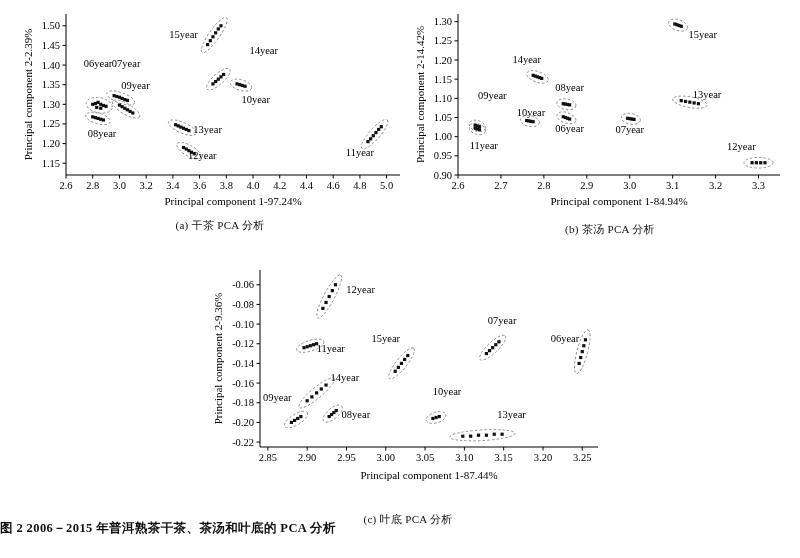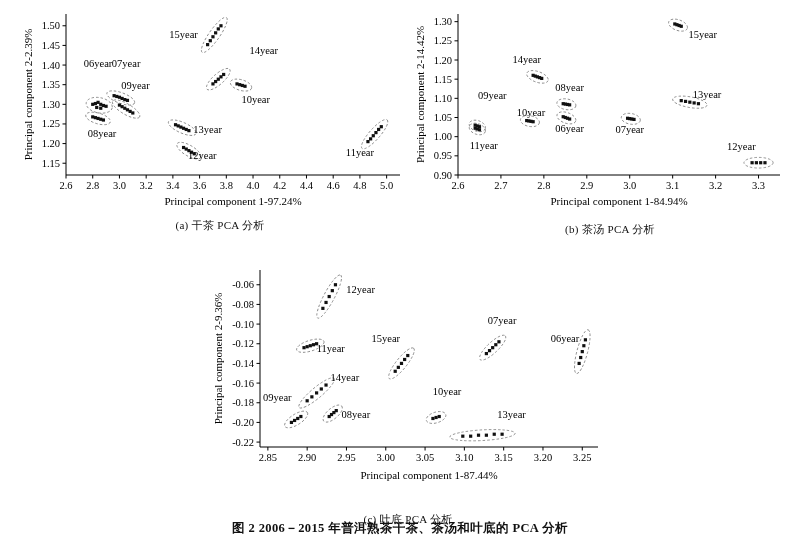--- a/index.html
+++ b/index.html
@@ -15,21 +15,21 @@
   .plot-svg{display:block;}
   .cap{
     position:absolute;
     font-size:11px;
     text-align:center;
     letter-spacing:0.3px;
   }
   .figcap{
     position:absolute;
     width:100%;
-    text-align:center;
+    text-align:left;
     font-size:12.5px;
     font-weight:bold;
     letter-spacing:0.4px;
   }
   text{font-family:"Liberation Serif", serif;}
   .axlabel{font-size:11px;}
   .ticklabel{font-size:10.5px;}
   .ptlabel{font-size:10.5px;}
 </style>
 </head>

